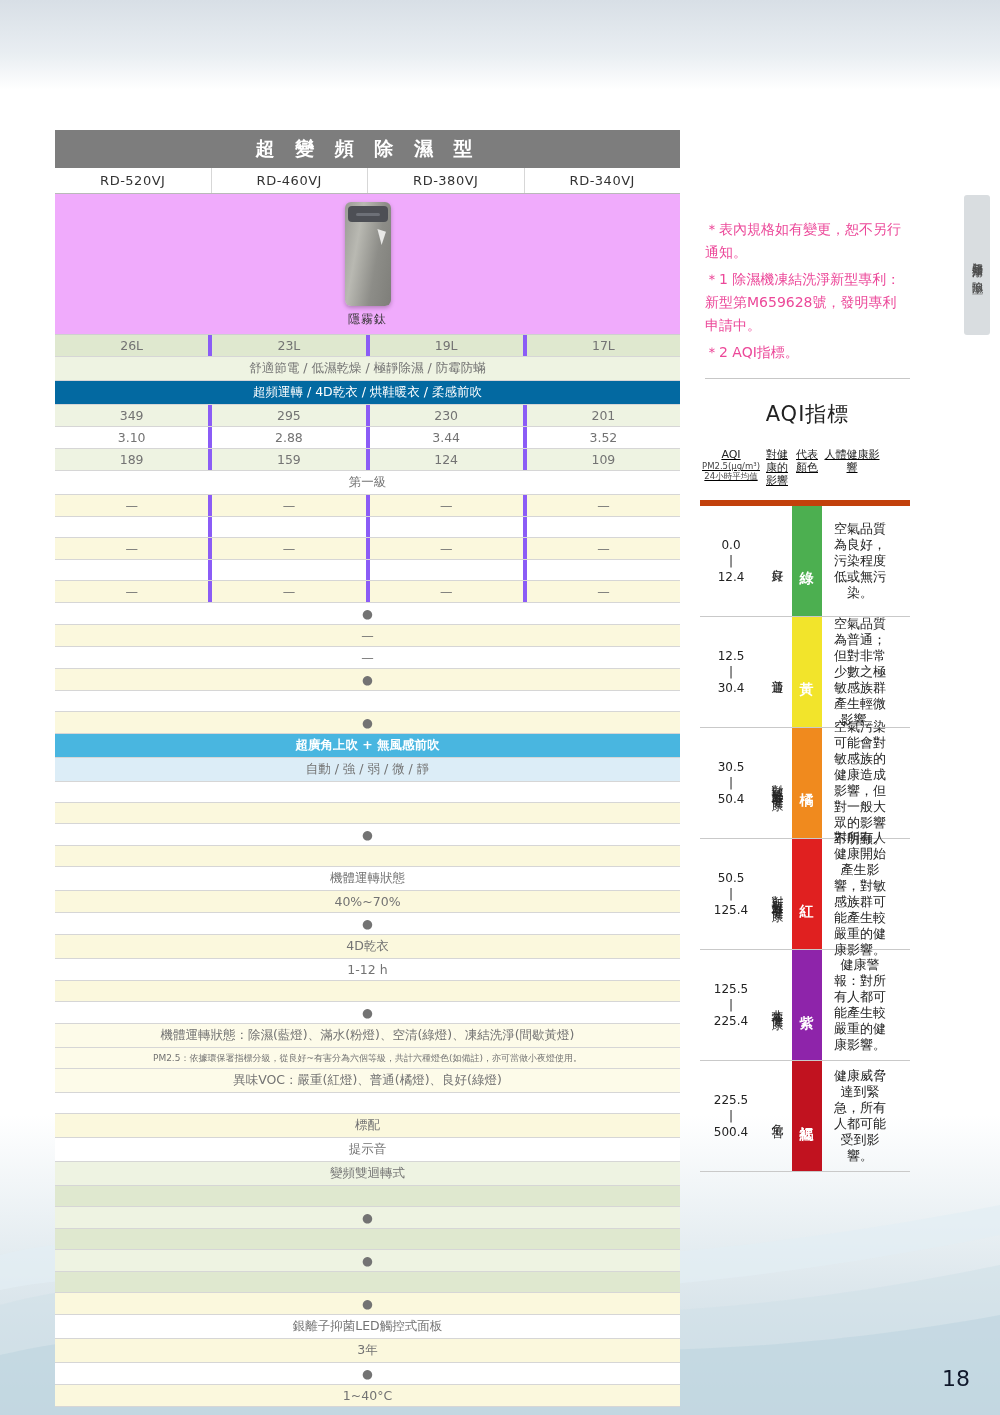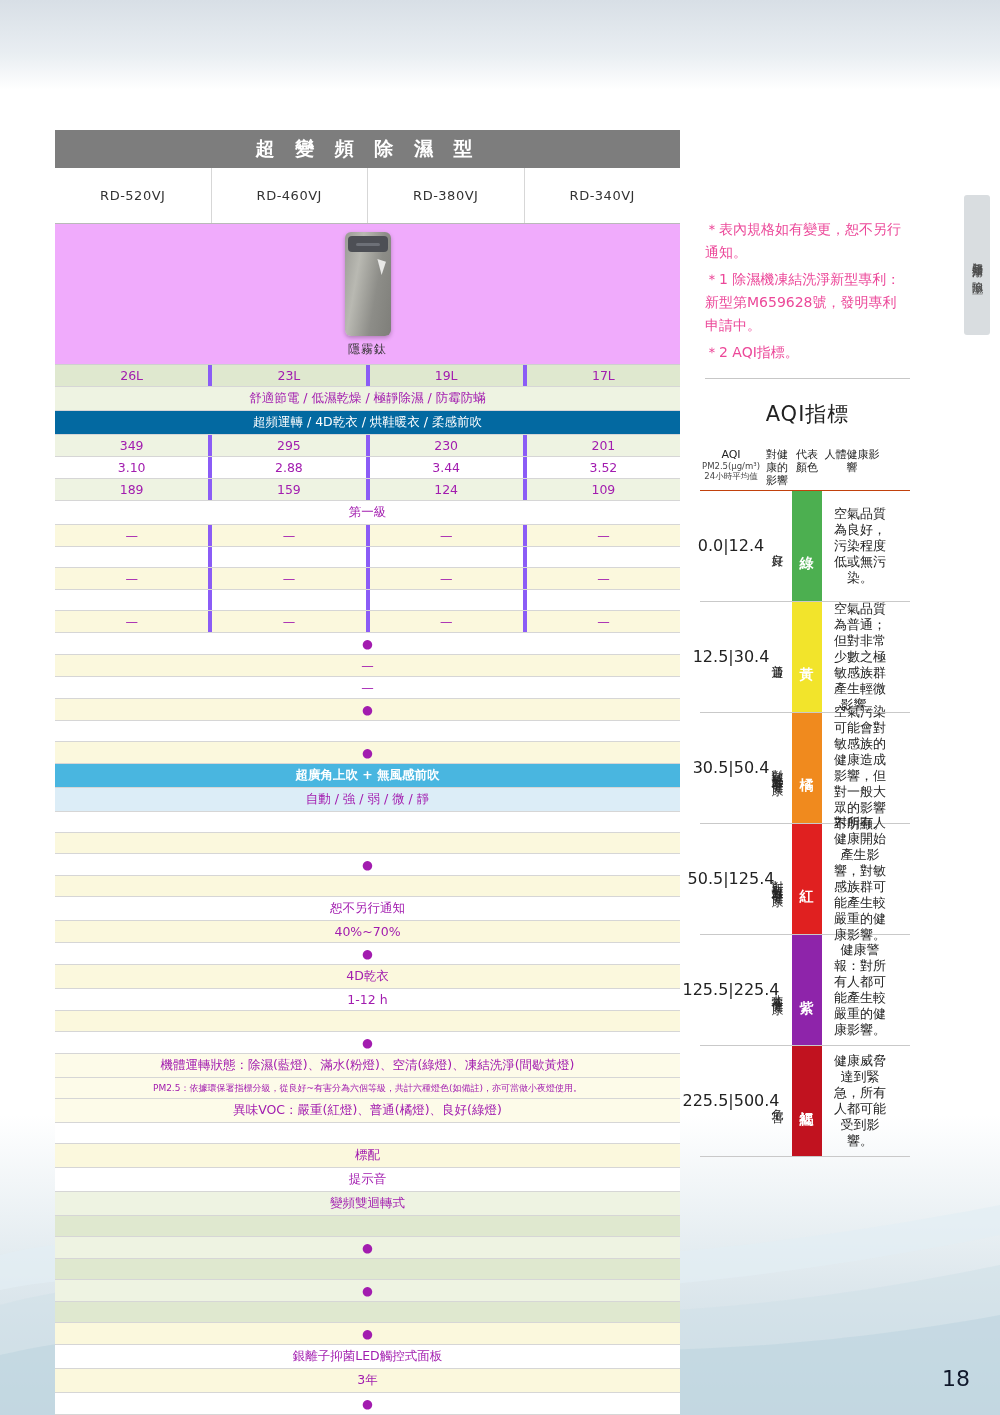--- a/index.html
+++ b/index.html
@@ -28,38 +28,38 @@
   }
 
   
   .table-wrap{position:absolute;left:55px;top:130px;width:625px;}
   .hdr{
     height:38px;background:#7d7d7d;color:#fff;display:flex;align-items:center;justify-content:center;
     font-size:19px;letter-spacing:7px;font-weight:bold;
   }
   .models{display:flex;border-bottom:1px solid #b9b9b9;}
   .models div{
-    flex:1;text-align:center;font-size:13px;color:#333;padding:20px 0;
+    flex:1;text-align:center;font-size:13px;color:#333;padding:5px 0;
     border-left:1px solid #d7d7d7;background:#fff;letter-spacing:.5px;
   }
   .models div:first-child{border-left:none;}
 
   .product{height:140px;position:relative;background:#f0abfc;border-bottom:1px solid #cfcfcf;}
   .dehum{
     position:absolute;left:50%;transform:translateX(-50%);top:8px;
     width:46px;height:104px;border-radius:6px;
     background:linear-gradient(100deg,#9a9a95 0%,#b9b9b2 30%,#8d8d88 65%,#7e7e79 100%);
     box-shadow:0 2px 4px rgba(0,0,0,.25);
   }
   .dehum .top{position:absolute;left:3px;right:3px;top:4px;height:16px;border-radius:4px;background:#4d4f55;}
   .dehum .slot{position:absolute;left:8px;right:8px;top:7px;height:3px;background:#6d7077;border-radius:2px;}
   .dehum .leaf{position:absolute;right:7px;top:28px;width:0;height:0;border-left:9px solid transparent;border-right:0 solid transparent;border-top:14px solid #e8e8e6;transform:rotate(18deg);}
   .prod-label{position:absolute;left:50%;transform:translateX(-50%);bottom:6px;font-size:12px;color:#333;letter-spacing:1px;}
 
-  .row{display:flex;border-bottom:1px solid #d6d6d6;min-height:20px;font-size:12.5px;color:#a21caf;}
+  .row{display:flex;border-bottom:1px solid #d6d6d6;min-height:20px;font-size:12.5px;color:#737373;}
   .row .cell{flex:1;text-align:center;padding:3px 0;border-left:4px solid #8b5cf6;display:flex;align-items:center;justify-content:center;}
   .row .cell:first-child{border-left:none;}
   .row .full{flex:1 1 100%;text-align:center;padding:3px 0;display:flex;align-items:center;justify-content:center;}
   .g1{background:#dfe8cf;}
   .g2{background:#eef3e2;}
   .g3{background:#0369a1;color:#fff;}
   .y1{background:#fbf8dd;}
   .y2{background:#fdfbe9;}
   .wh{background:#ffffff;}
   .blue{background:#49b6e0;color:#fff;font-weight:bold;}
@@ -68,30 +68,30 @@
   .smaller{font-size:9px;line-height:13px;}
 
   
   .notes{position:absolute;left:705px;top:218px;width:205px;font-size:14px;color:#ec4899;line-height:23px;}
   .notes p{margin:0 0 4px 0;}
   .rule{position:absolute;left:705px;top:378px;width:205px;border-top:1px solid #c7c7c7;}
 
   .aqi-title{position:absolute;left:705px;top:400px;width:205px;text-align:center;font-size:21px;color:#222;letter-spacing:1px;}
 
   .aqi-table{position:absolute;left:700px;top:448px;width:210px;}
-  .aqi-head{display:flex;border-bottom:1px solid #c2410c;padding-bottom:3px;}
+  .aqi-head{display:flex;border-bottom:6px solid #c2410c;padding-bottom:13px;text-decoration:underline;}
   .aqi-head .c{text-align:center;font-size:11px;line-height:13px;color:#222;}
   .c1{width:62px;}
   .c2{width:30px;}
   .c3{width:30px;}
   .c4{width:60px;}
   .aqi-head .c1 .sub{font-size:8.5px;line-height:10px;color:#444;}
   .aqi-row{display:flex;border-bottom:1px solid #c9c9c9;height:110px;}
   .aqi-row .c{display:flex;align-items:center;justify-content:center;text-align:center;font-size:11px;}
-  .aqi-row .c1{font-size:16px;color:#222;line-height:16px;text-align:center;}
+  .aqi-row .c1{flex-direction:column;font-size:12px;color:#222;line-height:16px;text-align:center;}
   .aqi-row .c2{writing-mode:vertical-rl;font-size:12px;color:#222;letter-spacing:2px;}
   .aqi-row .c3{color:#fff;font-weight:bold;font-size:14px;writing-mode:vertical-rl;letter-spacing:2px;}
   .aqi-row .c4{font-size:13px;line-height:16px;color:#222;padding:0 8px;text-align:center;}
 
   .pageno{position:absolute;right:30px;bottom:24px;font-size:22px;color:#0f172a;}
 </style>
 </head>
 <body>
 
 <div class="bg-top"></div>
@@ -219,21 +219,21 @@
       <div class="row y1">
         <div class="full"></div>
       </div>
       <div class="row wh">
         <div class="full">●</div>
       </div>
       <div class="row y1">
         <div class="full"></div>
       </div>
       <div class="row wh">
-        <div class="full">恕不另行通知</div>
+        <div class="full">機體運轉狀態</div>
       </div>
       <div class="row y1">
         <div class="full">40%~70%</div>
       </div>
       <div class="row wh">
         <div class="full">●</div>
       </div>
       <div class="row y1">
         <div class="full">4D乾衣</div>
       </div>

